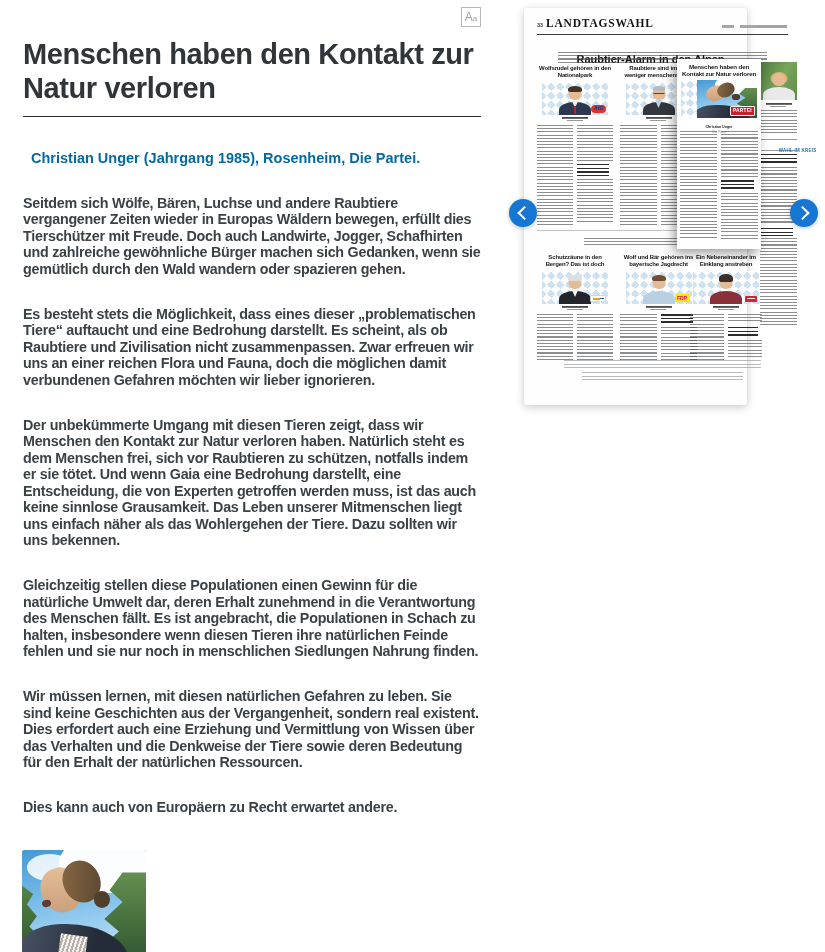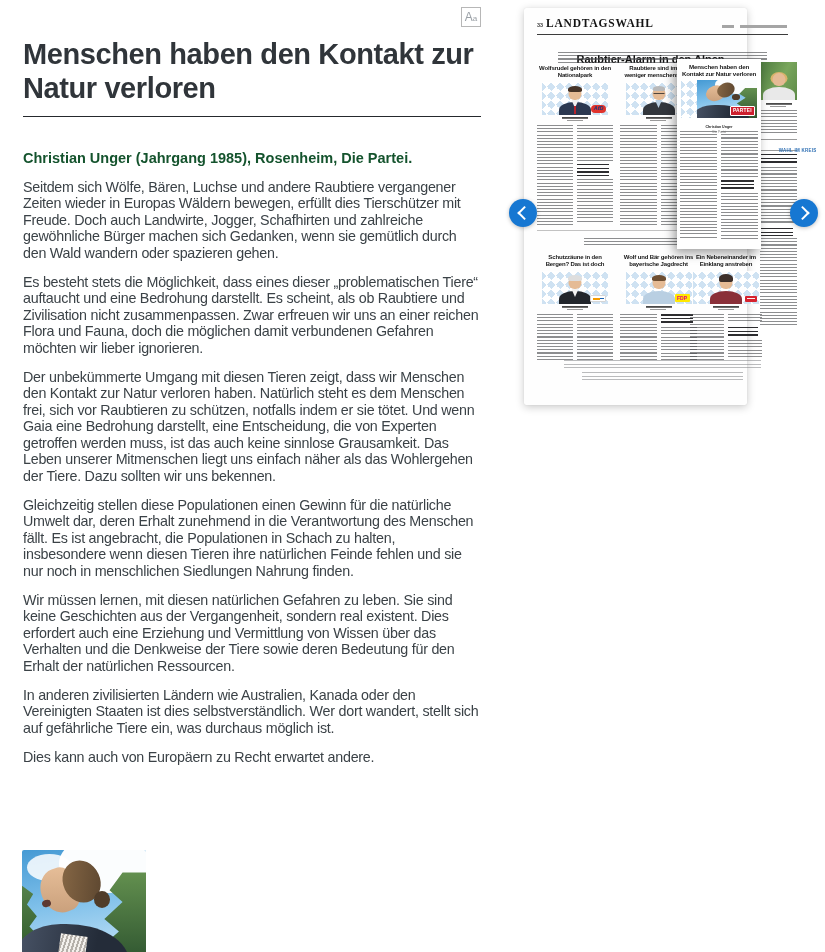--- a/index.html
+++ b/index.html
@@ -8,22 +8,22 @@
 
   
   .article{position:absolute;left:23px;top:0;width:458px;}
   .aa-btn{position:absolute;left:461px;top:7px;width:20px;height:20px;box-sizing:border-box;
           border:1px solid #b7b7b7;background:#fff;color:#9aa0a6;cursor:pointer;
           display:flex;align-items:flex-end;justify-content:center;padding:0 0 3px;line-height:1;}
   .aa-btn .a-big{font-size:12px;font-weight:400;}
   .aa-btn .a-small{font-size:8px;font-weight:400;}
   h1{margin:37px 0 0;font-size:29px;line-height:34px;font-weight:700;color:#30353a;letter-spacing:-0.4px;}
   .hrule{margin-top:11px;height:0;border-top:1.5px solid #25292d;}
-  .byline{margin:33px 0 0;font-size:14.5px;font-weight:700;color:#14532d;}
-  .article p.body{margin:13px 0 0;font-size:14.3px;line-height:16.4px;letter-spacing:-0.25px;color:#3b4247;}
+  .byline{margin:33px 8px 0;font-size:14.5px;font-weight:700;color:#0369a1;}
+  .article p.body{margin:29px 0 0;font-size:14.3px;line-height:16.4px;letter-spacing:-0.25px;color:#3b4247;font-weight:bold;}
 
   
   .scene{position:absolute;overflow:hidden;}
   .author-photo{position:absolute;left:22px;top:850px;width:124px;height:112px;border-radius:2px;}
   .s-sky{position:absolute;inset:0;background:linear-gradient(170deg,#459ad4 0%,#7fc0ea 45%,#cfe8f8 100%);}
   .s-cloud{position:absolute;top:-14%;right:-10%;width:80%;height:52%;background:#fbfdfe;border-radius:50%;}
   .s-cloud2{position:absolute;top:4%;left:4%;width:36%;height:24%;background:rgba(255,255,255,.85);border-radius:50%;}
   .s-trees{position:absolute;right:0;bottom:0;width:42%;height:80%;
            background:linear-gradient(180deg,#63904f,#2f5530);
            clip-path:polygon(100% 0,55% 0,30% 20%,55% 33%,20% 52%,48% 66%,12% 84%,45% 100%,100% 100%);}
@@ -162,21 +162,20 @@
 
 <main class="article">
   <h1>Menschen haben den Kontakt zur Natur verloren</h1>
   <div class="hrule"></div>
   <p class="byline">Christian Unger (Jahrgang 1985), Rosenheim, Die Partei.</p>
   <p class="body">Seitdem sich Wölfe, Bären, Luchse und andere Raubtiere vergangener Zeiten wieder in Europas Wäldern bewegen, erfüllt dies Tierschützer mit Freude. Doch auch Landwirte, Jogger, Schafhirten und zahlreiche gewöhnliche Bürger machen sich Gedanken, wenn sie gemütlich durch den Wald wandern oder spazieren gehen.</p>
   <p class="body">Es besteht stets die Möglichkeit, dass eines dieser „problematischen Tiere“ auftaucht und eine Bedrohung darstellt. Es scheint, als ob Raubtiere und Zivilisation nicht zusammenpassen. Zwar erfreuen wir uns an einer reichen Flora und Fauna, doch die möglichen damit verbundenen Gefahren möchten wir lieber ignorieren.</p>
   <p class="body">Der unbekümmerte Umgang mit diesen Tieren zeigt, dass wir Menschen den Kontakt zur Natur verloren haben. Natürlich steht es dem Menschen frei, sich vor Raubtieren zu schützen, notfalls indem er sie tötet. Und wenn Gaia eine Bedrohung darstellt, eine Entscheidung, die von Experten getroffen werden muss, ist das auch keine sinnlose Grausamkeit. Das Leben unserer Mitmenschen liegt uns einfach näher als das Wohlergehen der Tiere. Dazu sollten wir uns bekennen.</p>
   <p class="body">Gleichzeitig stellen diese Populationen einen Gewinn für die natürliche Umwelt dar, deren Erhalt zunehmend in die Verantwortung des Menschen fällt. Es ist angebracht, die Populationen in Schach zu halten, insbesondere wenn diesen Tieren ihre natürlichen Feinde fehlen und sie nur noch in menschlichen Siedlungen Nahrung finden.</p>
   <p class="body">Wir müssen lernen, mit diesen natürlichen Gefahren zu leben. Sie sind keine Geschichten aus der Vergangenheit, sondern real existent. Dies erfordert auch eine Erziehung und Vermittlung von Wissen über das Verhalten und die Denkweise der Tiere sowie deren Bedeutung für den Erhalt der natürlichen Ressourcen.</p>
-  <p class="body">In anderen zivilisierten Ländern wie Australien, Kanada oder den Vereinigten Staaten ist dies selbstverständlich. Wer dort wandert, stellt sich auf gefährliche Tiere ein, was durchaus möglich ist.</p>
   <p class="body">Dies kann auch von Europäern zu Recht erwartet andere.</p>
 </main>
 
 <div class="author-photo scene">
   <div class="s-sky"></div>
   <div class="s-cloud"></div>
   <div class="s-cloud2"></div>
   <div class="s-trees"></div>
   <div class="s-trees2"></div>
   <div class="s-torso"></div>

